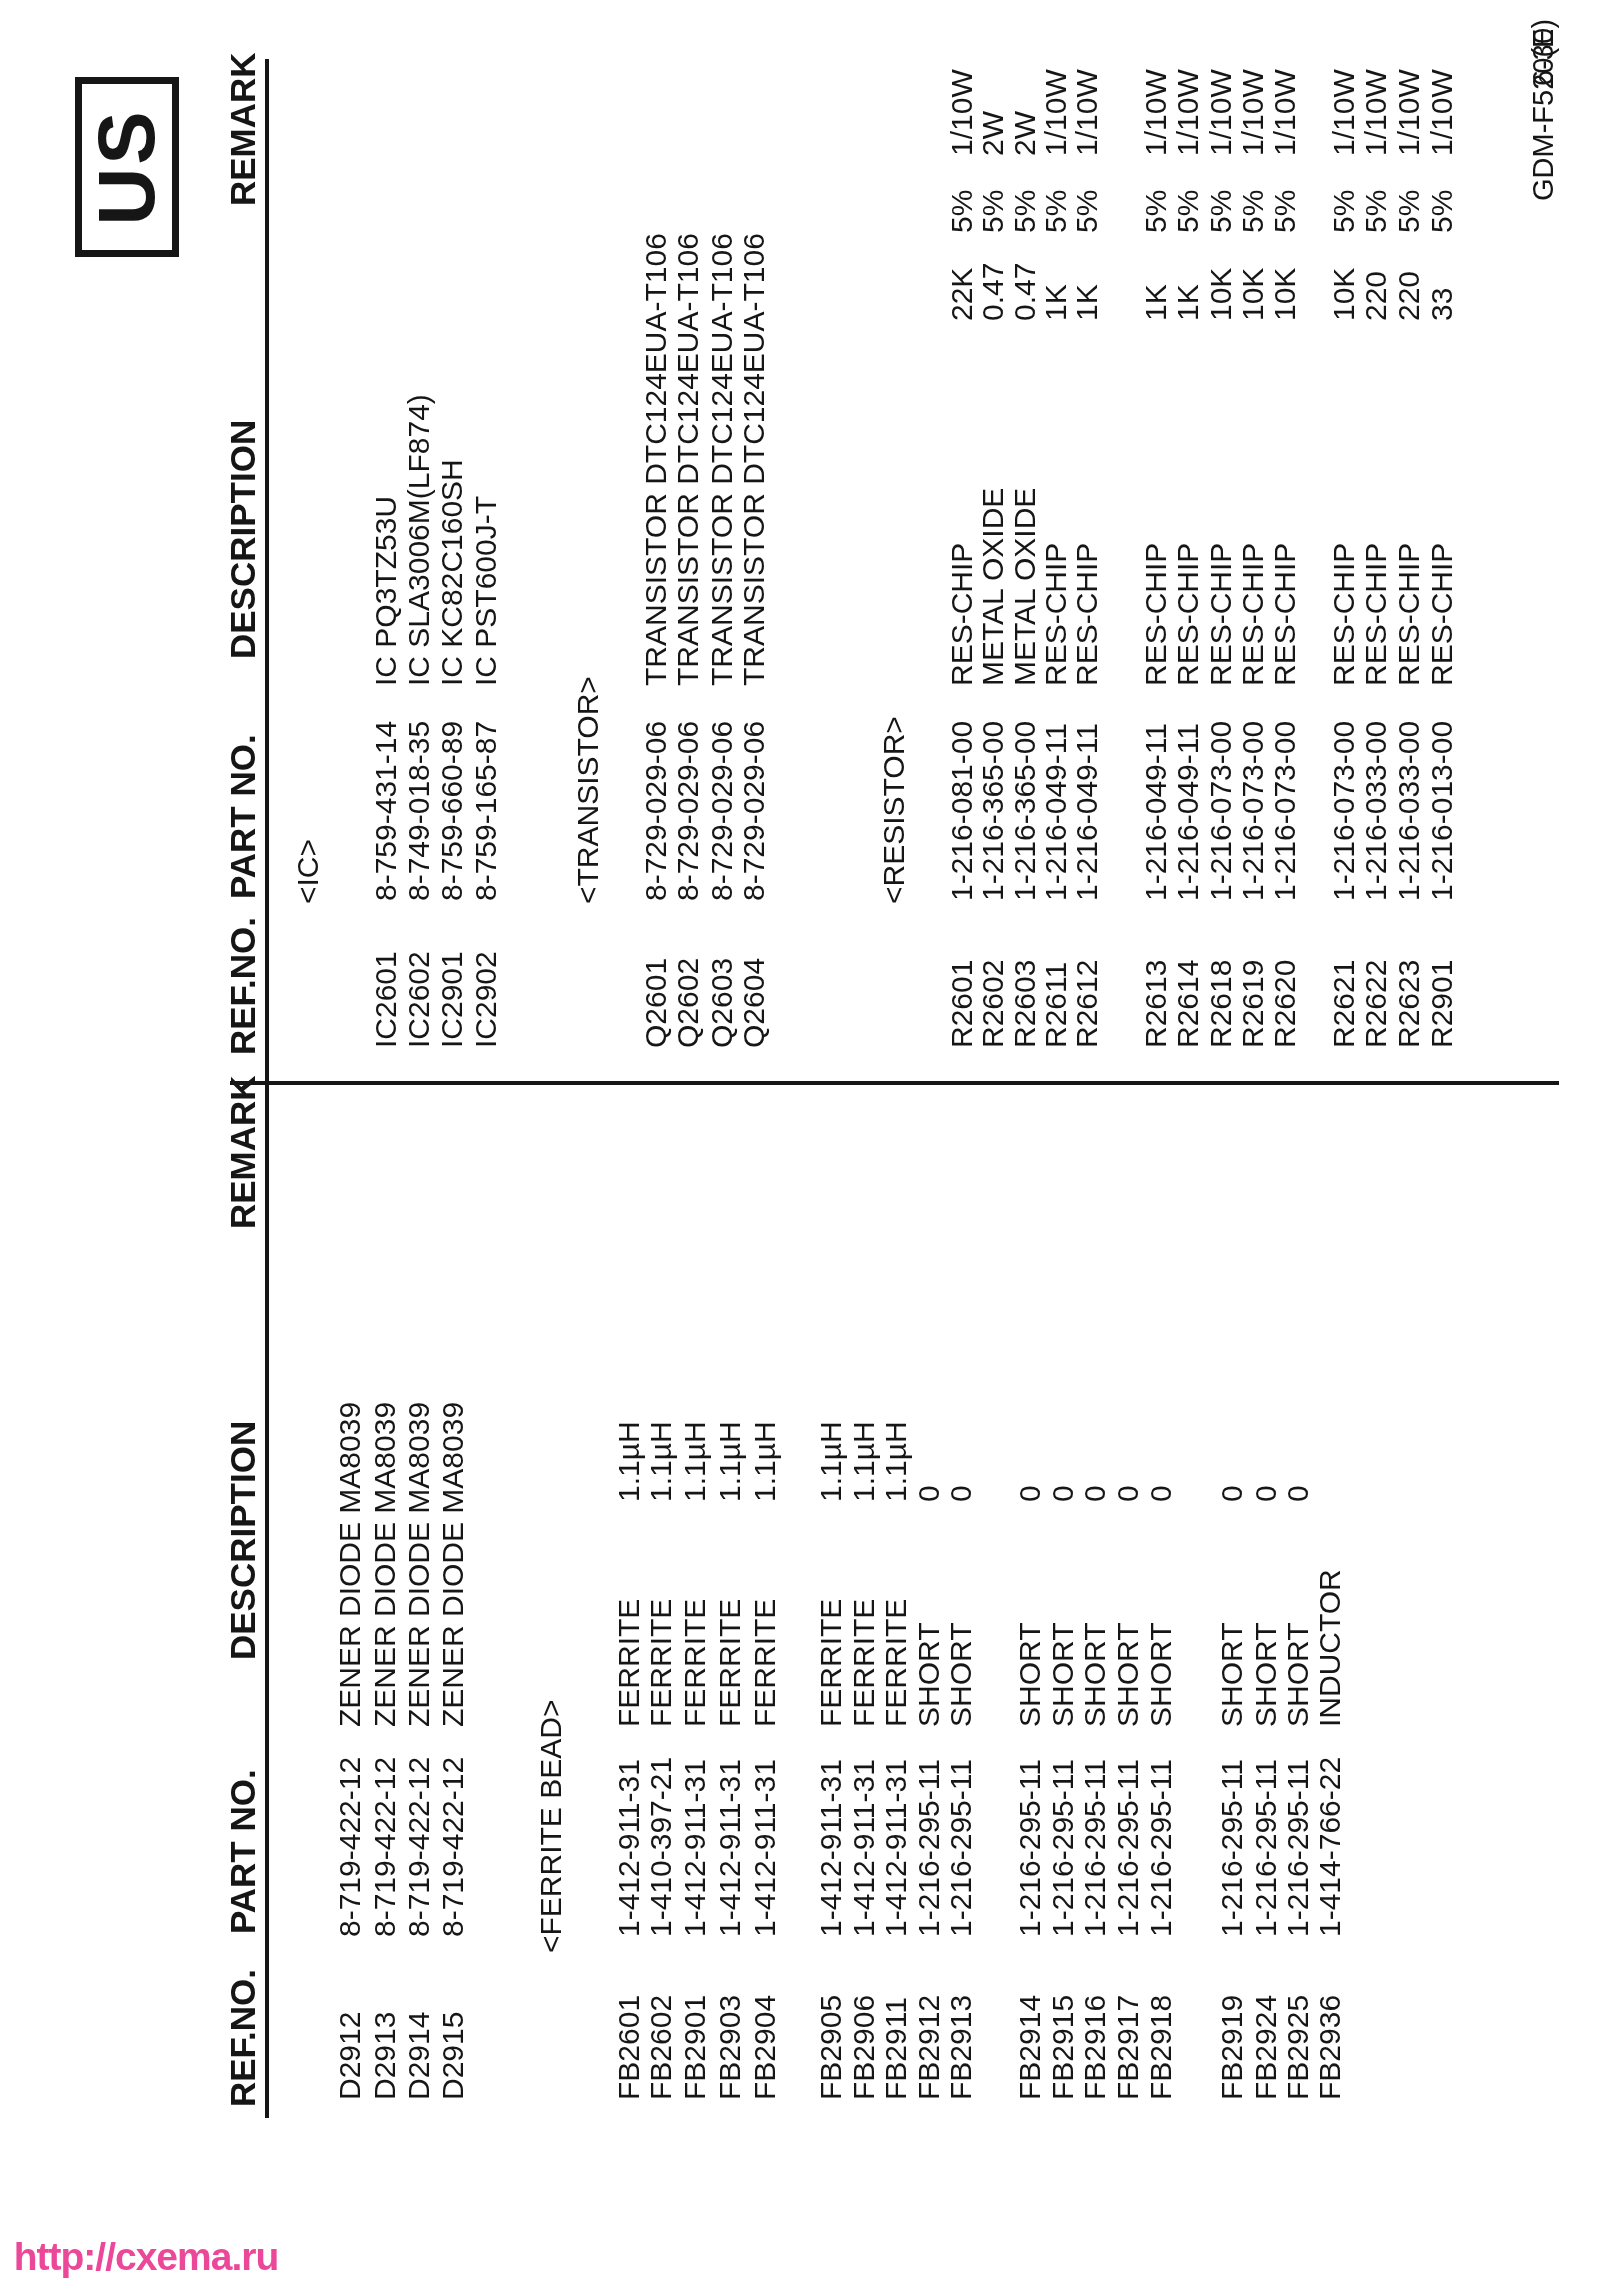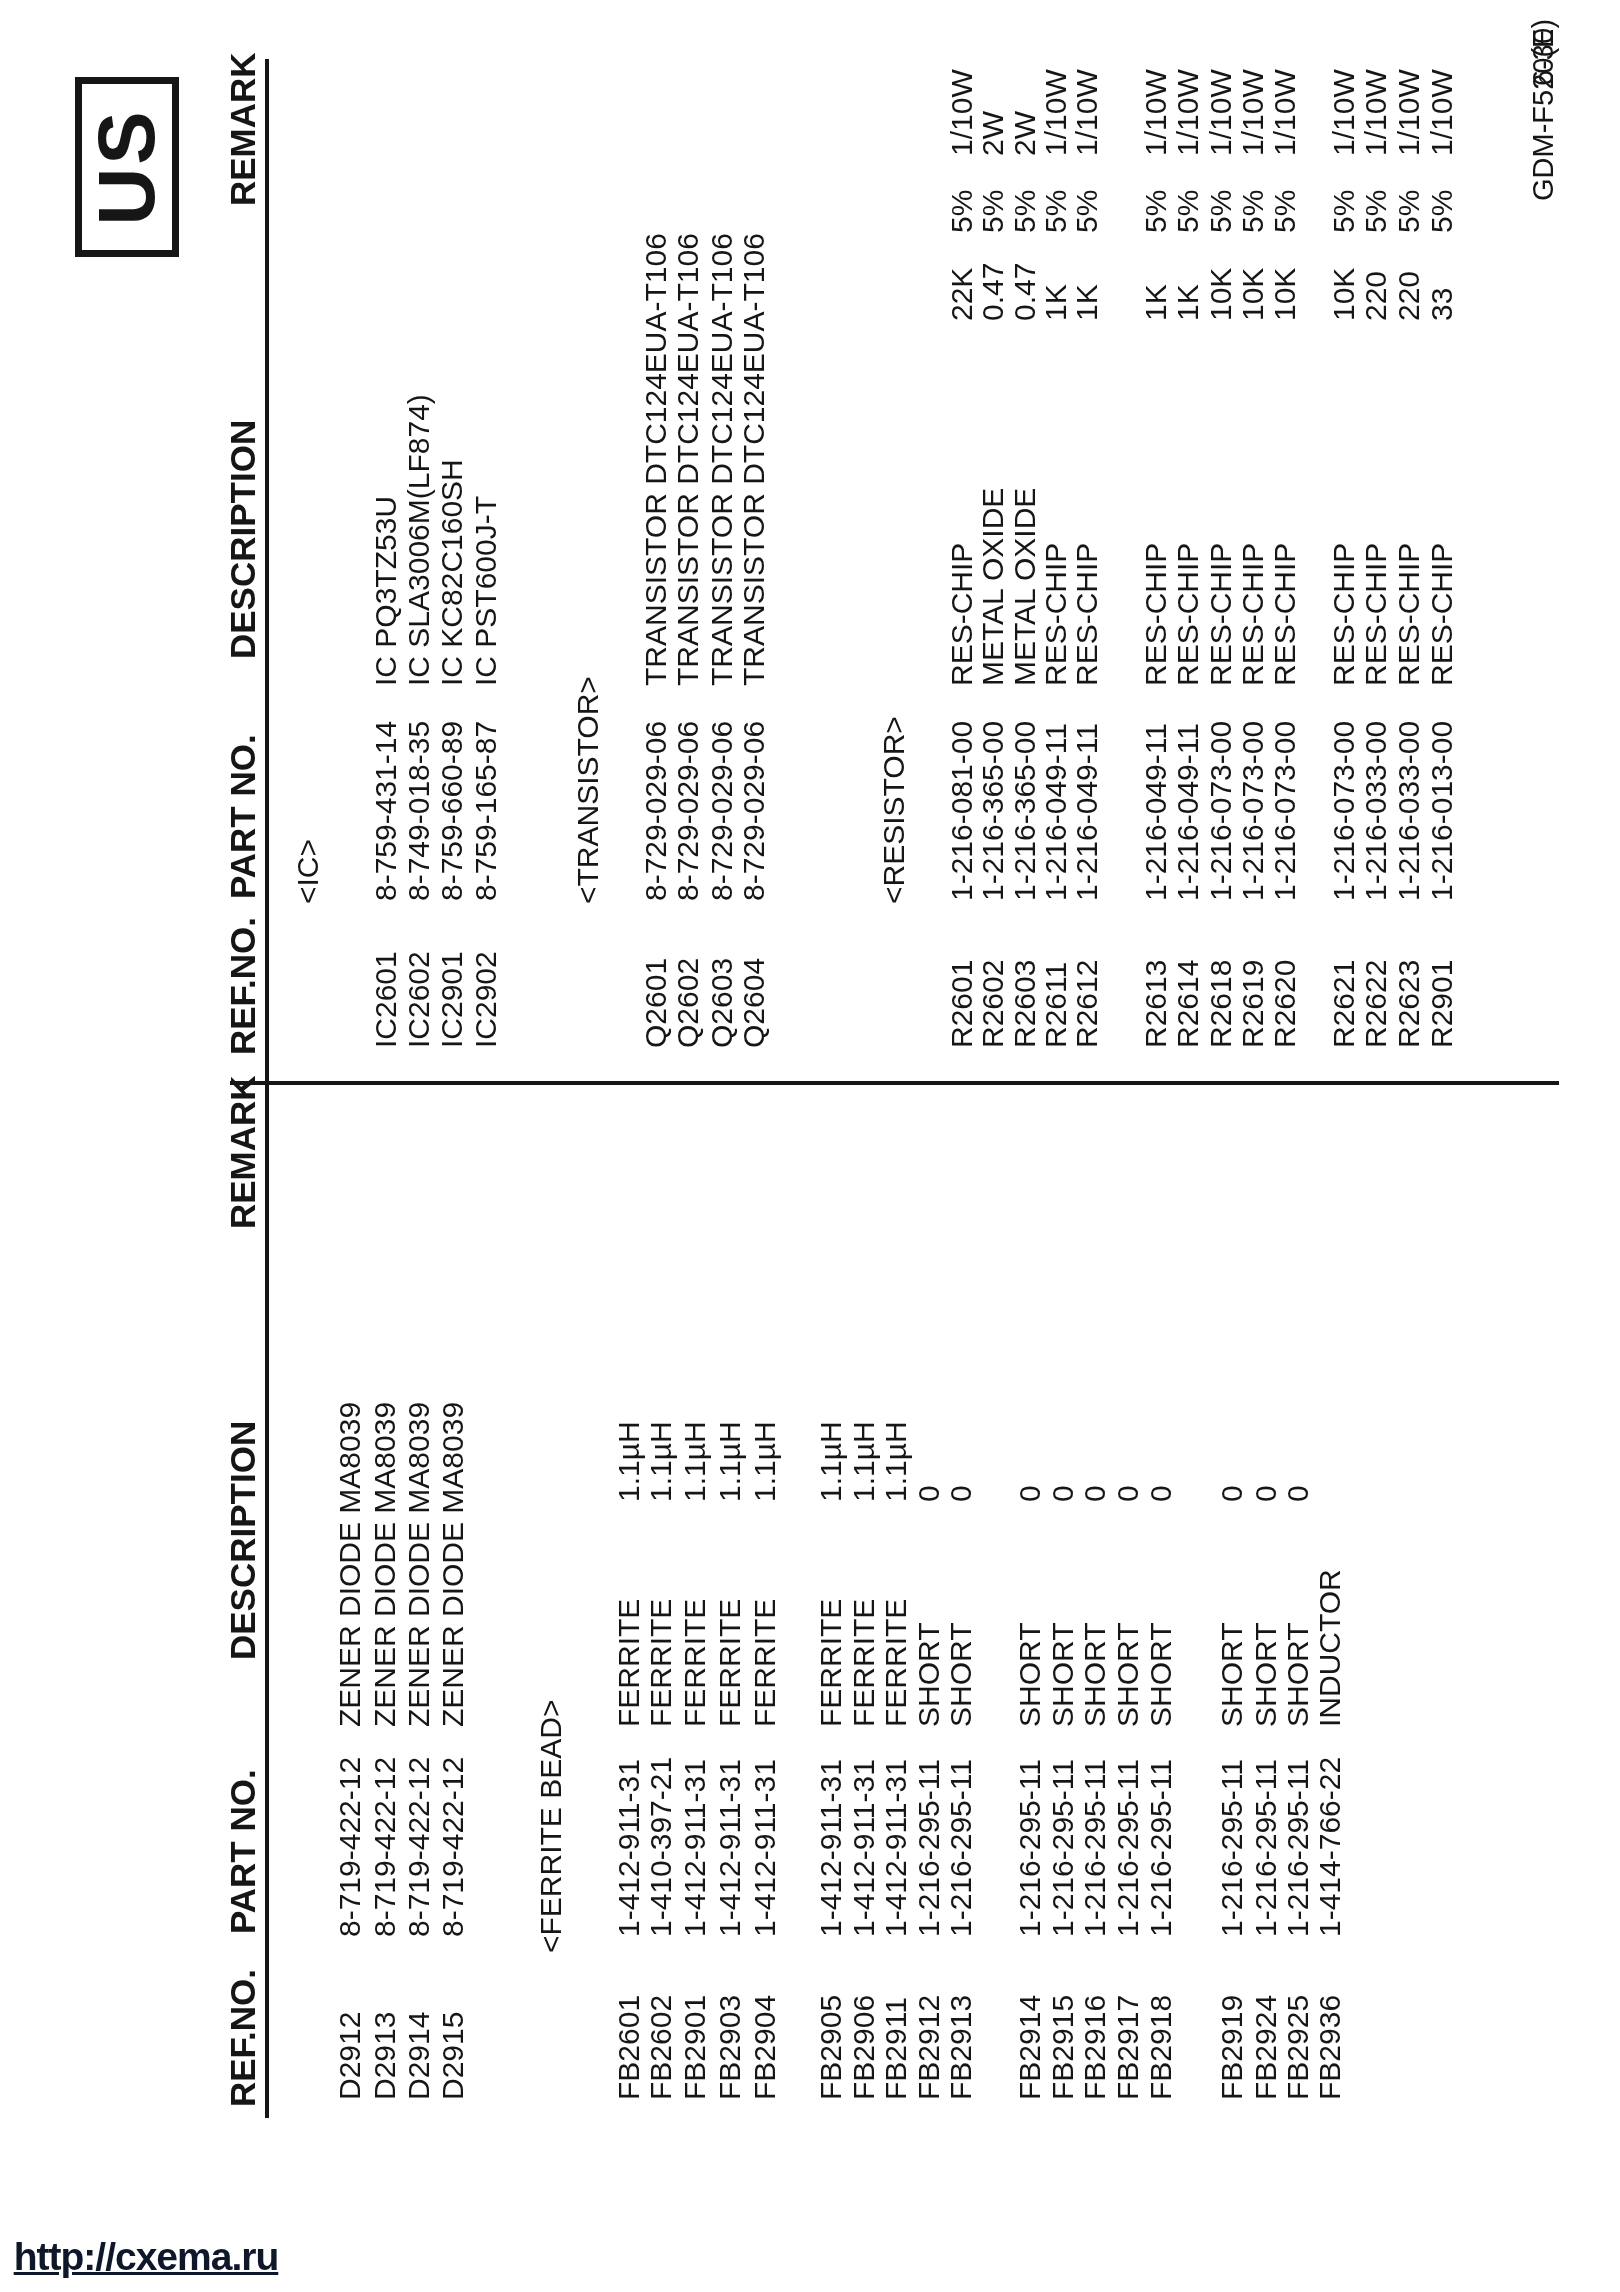--- a/index.html
+++ b/index.html
@@ -363,15 +363,15 @@
         </div>
       </div>
 
     <div class="footer">
       <span class="model">GDM-F520(E)</span>
       <span class="pageno">6-30</span>
     </div>
 
   </div>
 
-  <div class="watermark" style="color: #0f172a; text-decoration: underline;">http://cxema.ru</div>
+  <div class="watermark" style="color: #ec4899;">http://cxema.ru</div>
 </div>
 
 
 </body></html>

